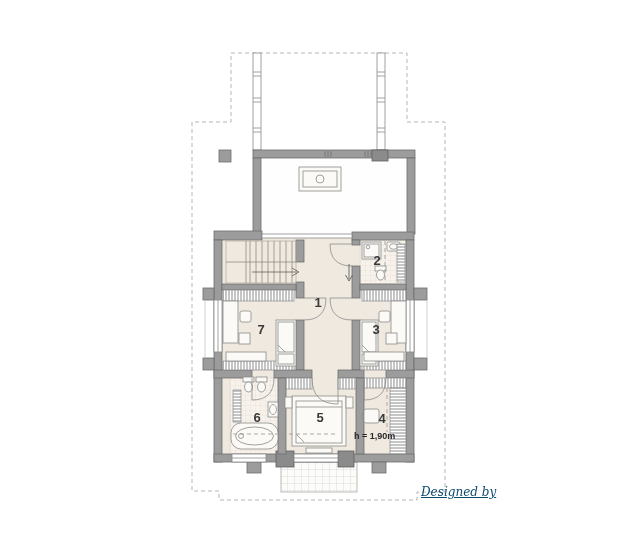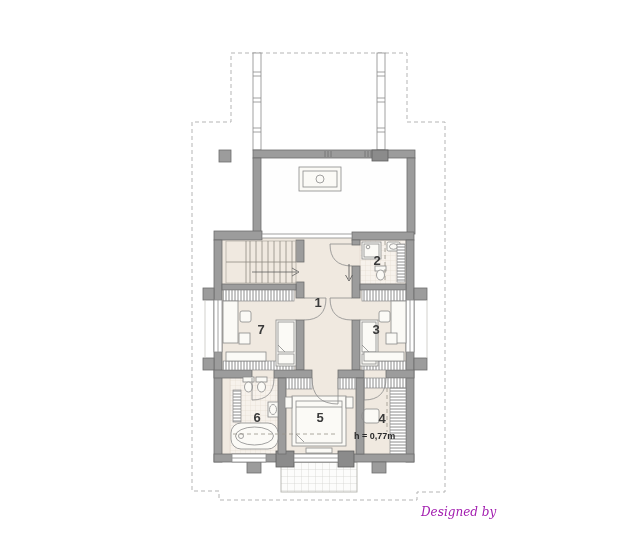--- a/index.html
+++ b/index.html
@@ -14,22 +14,22 @@
   .lt {fill:none;stroke:#c7c5c0;stroke-width:.8;}
   .win{fill:#ffffff;stroke:#8a8a8a;stroke-width:.8;}
   .hv {fill:url(#hv);stroke:#8a8a8a;stroke-width:.7;}
   .hh {fill:url(#hh);stroke:#8a8a8a;stroke-width:.7;}
   .dash{fill:none;stroke:#9a948c;stroke-width:.8;stroke-dasharray:4 3;}
   
   .room-label{position:absolute;width:22px;text-align:center;font-size:13px;font-weight:bold;
               color:#3a3a3a;line-height:14px;}
   .h-note{position:absolute;left:354px;top:431px;font-size:9px;font-weight:bold;color:#2a2a2a;
           white-space:nowrap;}
-  .wm1{position:absolute;left:421px;top:505px;font-size:12px;font-style:italic;color:#a21caf;
-       font-family:"DejaVu Serif",serif;white-space:nowrap;}
+  .wm1{position:absolute;left:421px;top:485px;font-size:12px;font-style:italic;color:#0c4a6e;
+       font-family:"DejaVu Serif",serif;white-space:nowrap;text-decoration:underline;}
   .wm2{position:absolute;left:391px;top:503px;font-size:10.5px;font-weight:bold;color:#e2ded9;
        letter-spacing:1.4px;white-space:nowrap;}
 </style>
 </head>
 <body>
 
 <div class="canvas">
 
   <svg width="638" height="556" viewBox="0 0 638 556">
     <defs>
@@ -291,17 +291,17 @@
   </svg>
 
   <div class="room-label" style="left:307px;top:296px;">1</div>
   <div class="room-label" style="left:366px;top:254px;">2</div>
   <div class="room-label" style="left:365px;top:323px;">3</div>
   <div class="room-label" style="left:371px;top:412px;">4</div>
   <div class="room-label" style="left:309px;top:411px;">5</div>
   <div class="room-label" style="left:246px;top:411px;">6</div>
   <div class="room-label" style="left:250px;top:323px;">7</div>
 
-  <div class="h-note">h = 0,77m</div>
+  <div class="h-note">h = 1,90m</div>
 
   <div class="wm1">Designed by</div>
 
 </div>
 
 </body></html>

